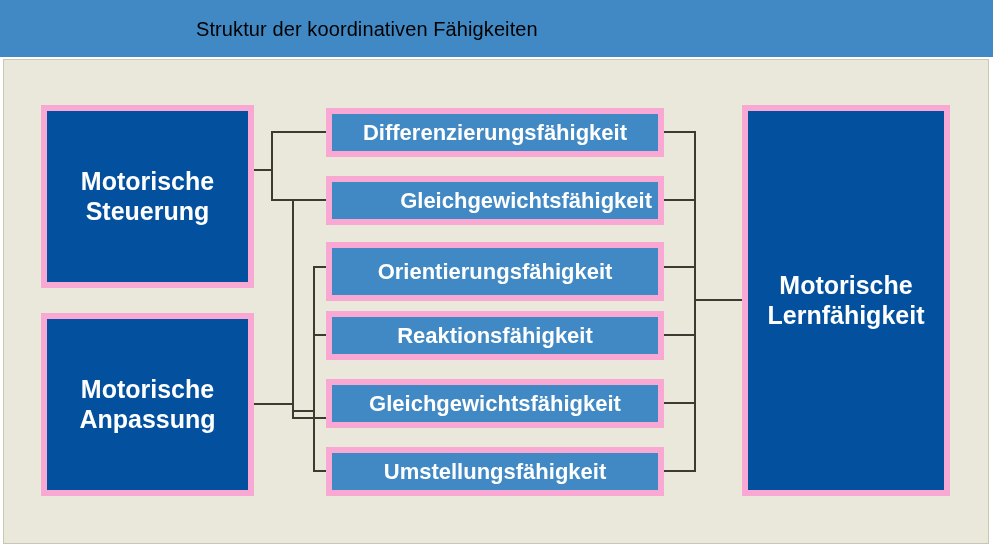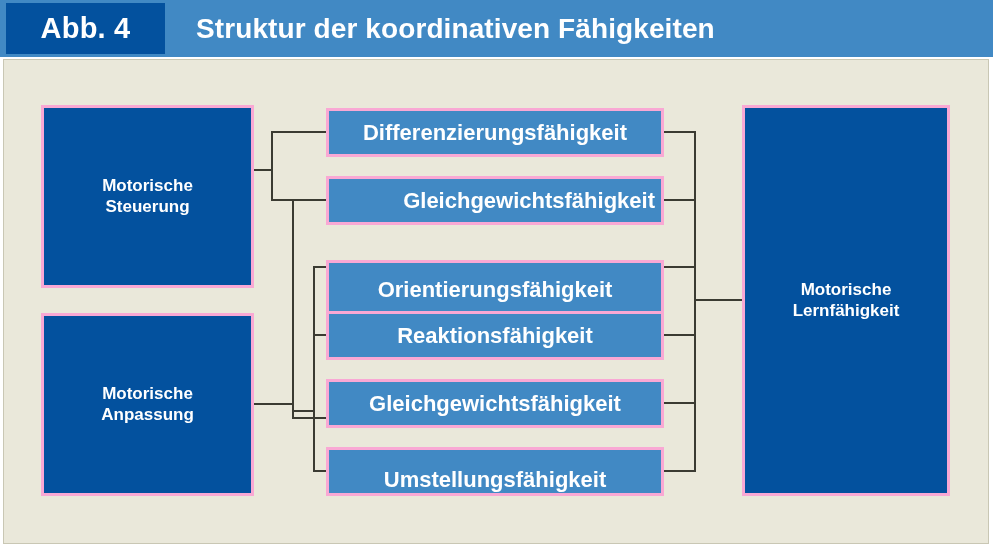--- a/index.html
+++ b/index.html
@@ -49,23 +49,23 @@
   }
   #header-title {
     position: absolute;
     left: 196px;
     top: 0;
     height: 57px;
     display: flex;
     align-items: center;
   }
   #header-title-label {
-    color: #ffffff;
-    font-size: 28px;
-    font-weight: bold;
+    color: #000000;
+    font-size: 20px;
+    font-weight: normal;
     letter-spacing: 0.1px;
     line-height: 1;
   }
 
   
   #canvas {
     position: absolute;
     left: 3px;
     top: 59px;
     width: 986px;
@@ -82,63 +82,60 @@
     top: 0;
     width: 993px;
     height: 547px;
     pointer-events: none;
   }
 
   
   .box {
     position: absolute;
     box-sizing: border-box;
-    border: 3px solid #f9a8d4;
+    border: 6px solid #f9a8d4;
     display: flex;
     align-items: center;
     justify-content: center;
     text-align: center;
     color: #ffffff;
     font-weight: bold;
     line-height: 1.18;
   }
   .box.dark {
     background: #03519E;
-    font-size: 17px;
+    font-size: 25px;
   }
   .box.mid {
     background: #4189C4;
     font-size: 22px;
   }
   .box-label {
     display: block;
     padding: 0 6px;
     white-space: pre-line;
   }
 
   #box-steuerung  { left: 41px;  top: 105px; width: 213px; height: 183px; }
   #box-anpassung  { left: 41px;  top: 313px; width: 213px; height: 183px; }
   #box-lern       { left: 742px; top: 105px; width: 208px; height: 391px; }
 
   #box-diff       { left: 326px; top: 108px; width: 338px; height: 49px; }
   #box-gleich     { left: 326px; top: 176px; width: 338px; height: 49px; justify-content: flex-end; }
-  #box-orient     { left: 326px; top: 260px; width: 338px; height: 59px; }
+  #box-orient     { left: 326px; top: 242px; width: 338px; height: 59px; }
   #box-reakt      { left: 326px; top: 311px; width: 338px; height: 49px; text-align: right; }
   #box-rhythm     { left: 326px; top: 379px; width: 338px; height: 49px; }
-  #box-umstell    { left: 326px; top: 447px; width: 338px; height: 49px; align-items: flex-end; }
+  #box-umstell    { left: 326px; top: 447px; width: 338px; height: 49px; }
 </style>
 </head>
 <body>
 
 <div id="figure">
 
   <div id="header-bar">
-    <div id="header-tag">
-      <span id="header-tag-label">Abb. 4</span>
-    </div>
     <div id="header-title">
       <span id="header-title-label">Struktur der koordinativen Fähigkeiten</span>
     </div>
   </div>
 
   <div id="canvas"></div>
 
   <svg id="connectors" viewBox="0 0 993 547" width="993" height="547" aria-hidden="true">
     <g stroke="#3B3B32" stroke-width="2" fill="none" stroke-linecap="square">
 

